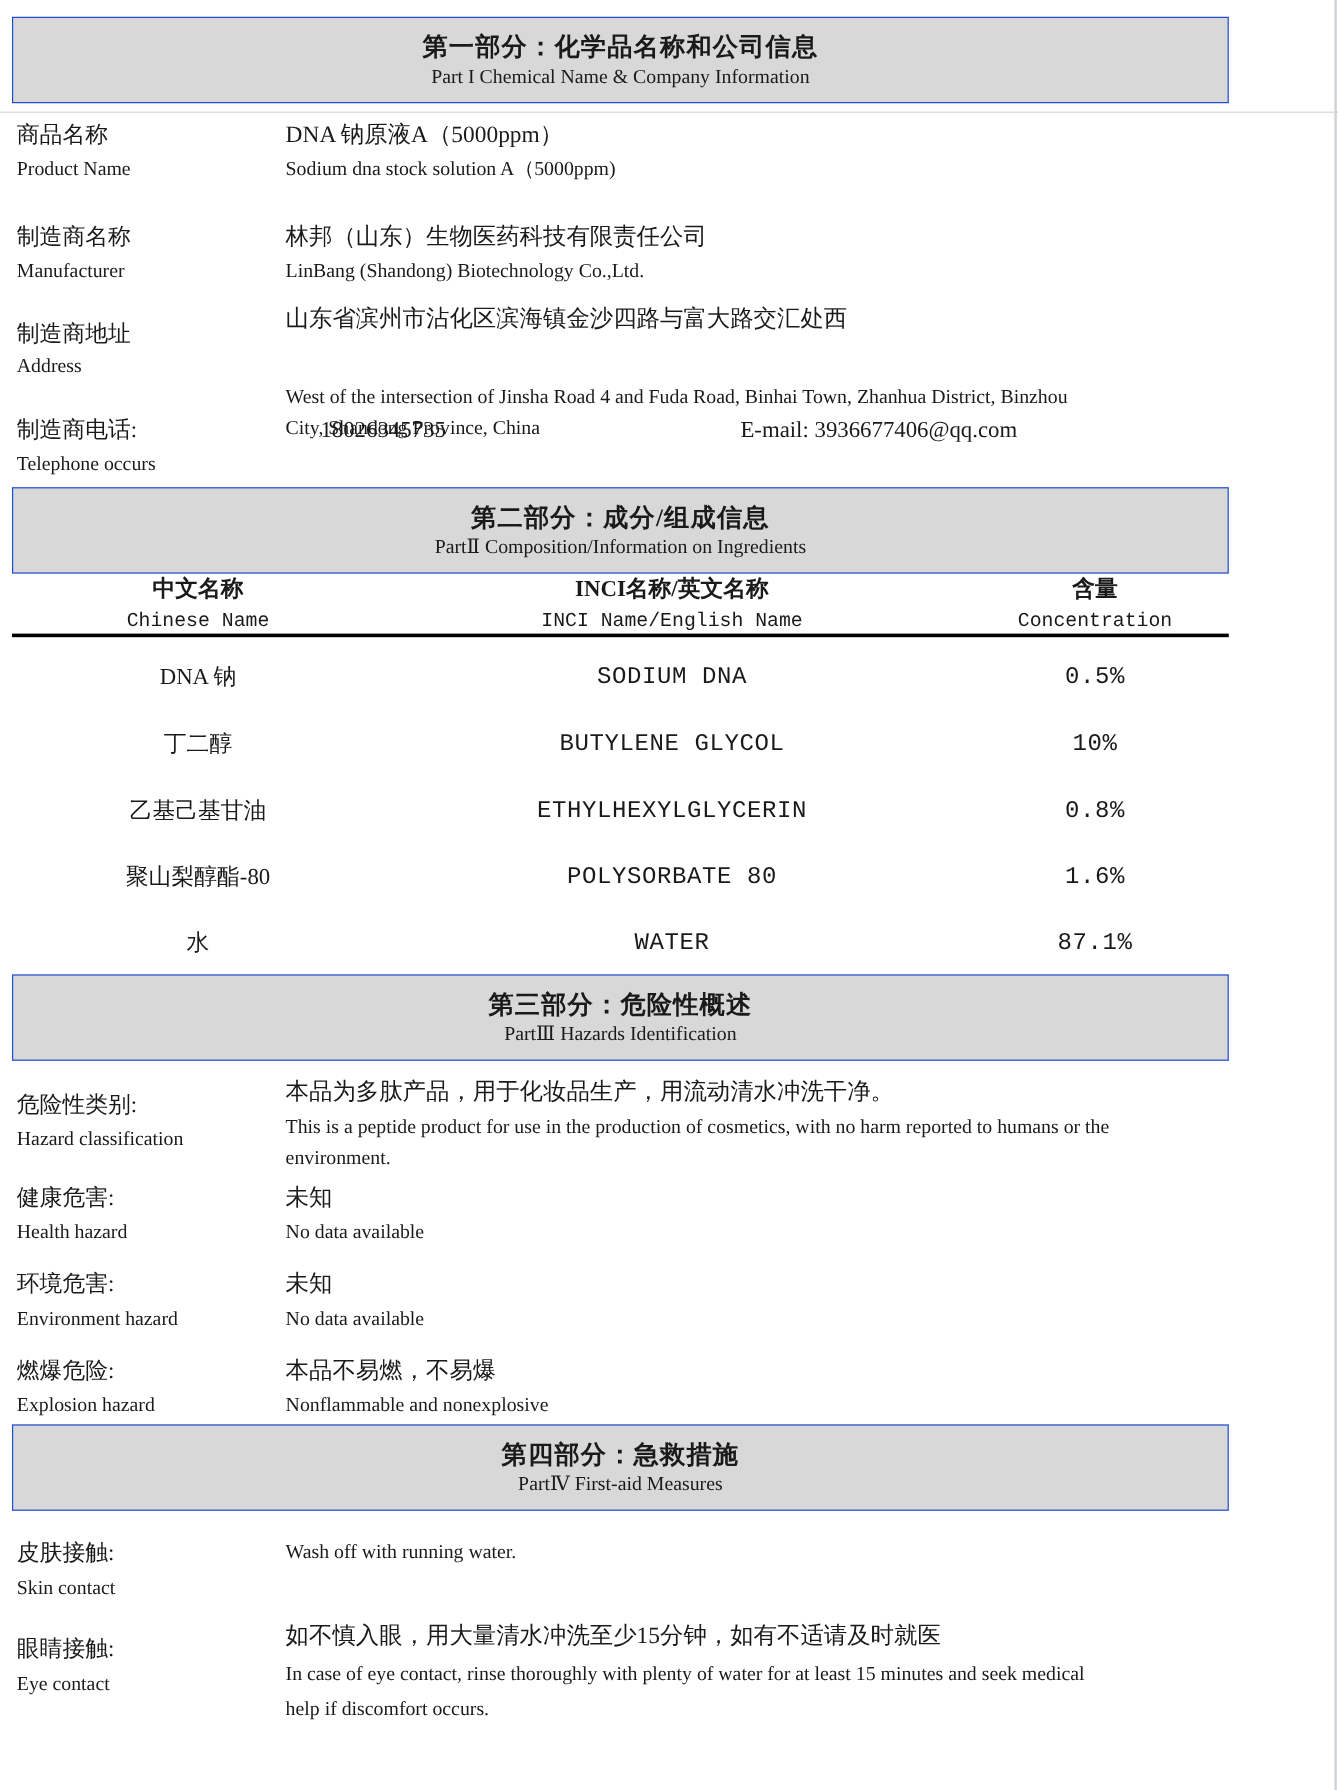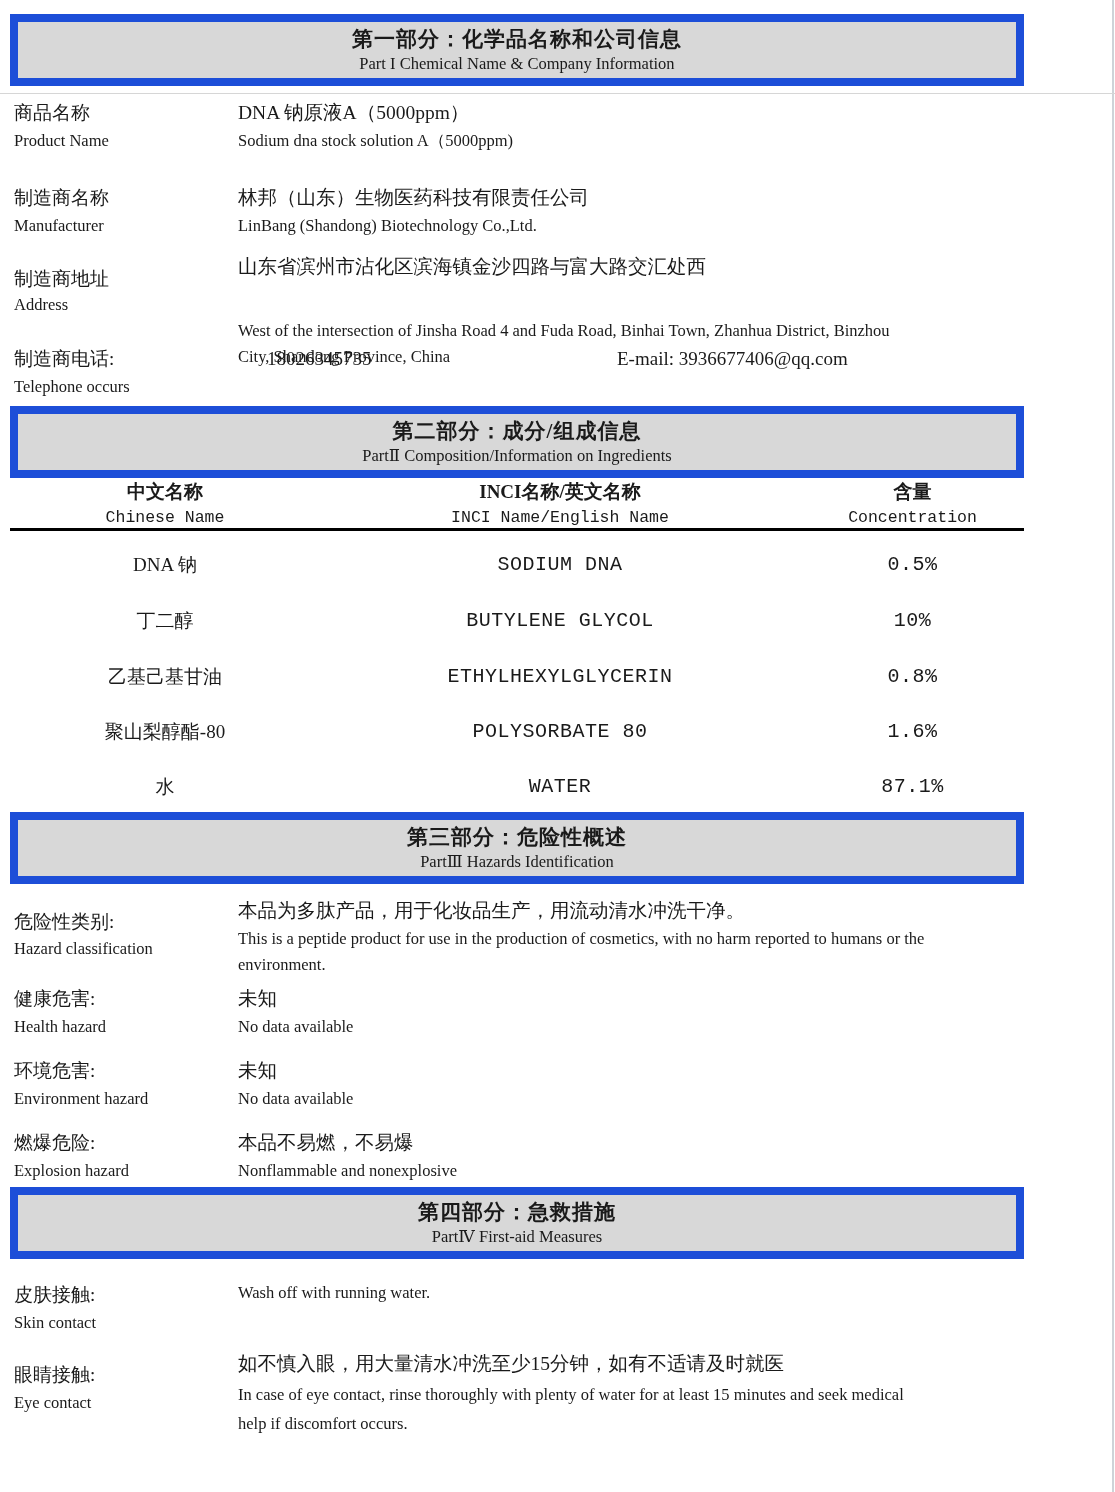--- a/index.html
+++ b/index.html
@@ -5,21 +5,21 @@
   html,body{margin:0;padding:0;}
   body{
     width:1115px;height:1492px;position:relative;background:#ffffff;
     font-family:"Liberation Serif","DejaVu Serif","DejaVu Sans",serif;
     color:#1a1a1a;overflow:hidden;
   }
   .page-edge{position:absolute;top:0;right:1px;width:2px;height:1492px;background:#ced3d8;}
   .thin-rule{position:absolute;left:0;width:1115px;height:1px;background:#d6d6d6;}
   .section-header{
     position:absolute;left:10px;width:1014px;height:72px;box-sizing:border-box;
-    background:#d8d8d8;border:8px solid #1d4ed8;
+    background:#d8d8d8;border:1px solid #1d4ed8;
     display:flex;flex-direction:column;justify-content:center;align-items:center;
   }
   .hdr-cn{font-size:21px;font-weight:bold;letter-spacing:1px;line-height:27px;}
   .hdr-en{font-size:16.5px;line-height:21px;}
   .row{position:absolute;left:0;width:1115px;}
   .lab{position:absolute;left:14px;width:215px;}
   .val{position:absolute;left:238px;width:790px;}
   .cn{font-size:19px;line-height:30px;white-space:nowrap;}
   .en{font-size:16.5px;line-height:26px;white-space:nowrap;}
   .en.para{white-space:normal;}

